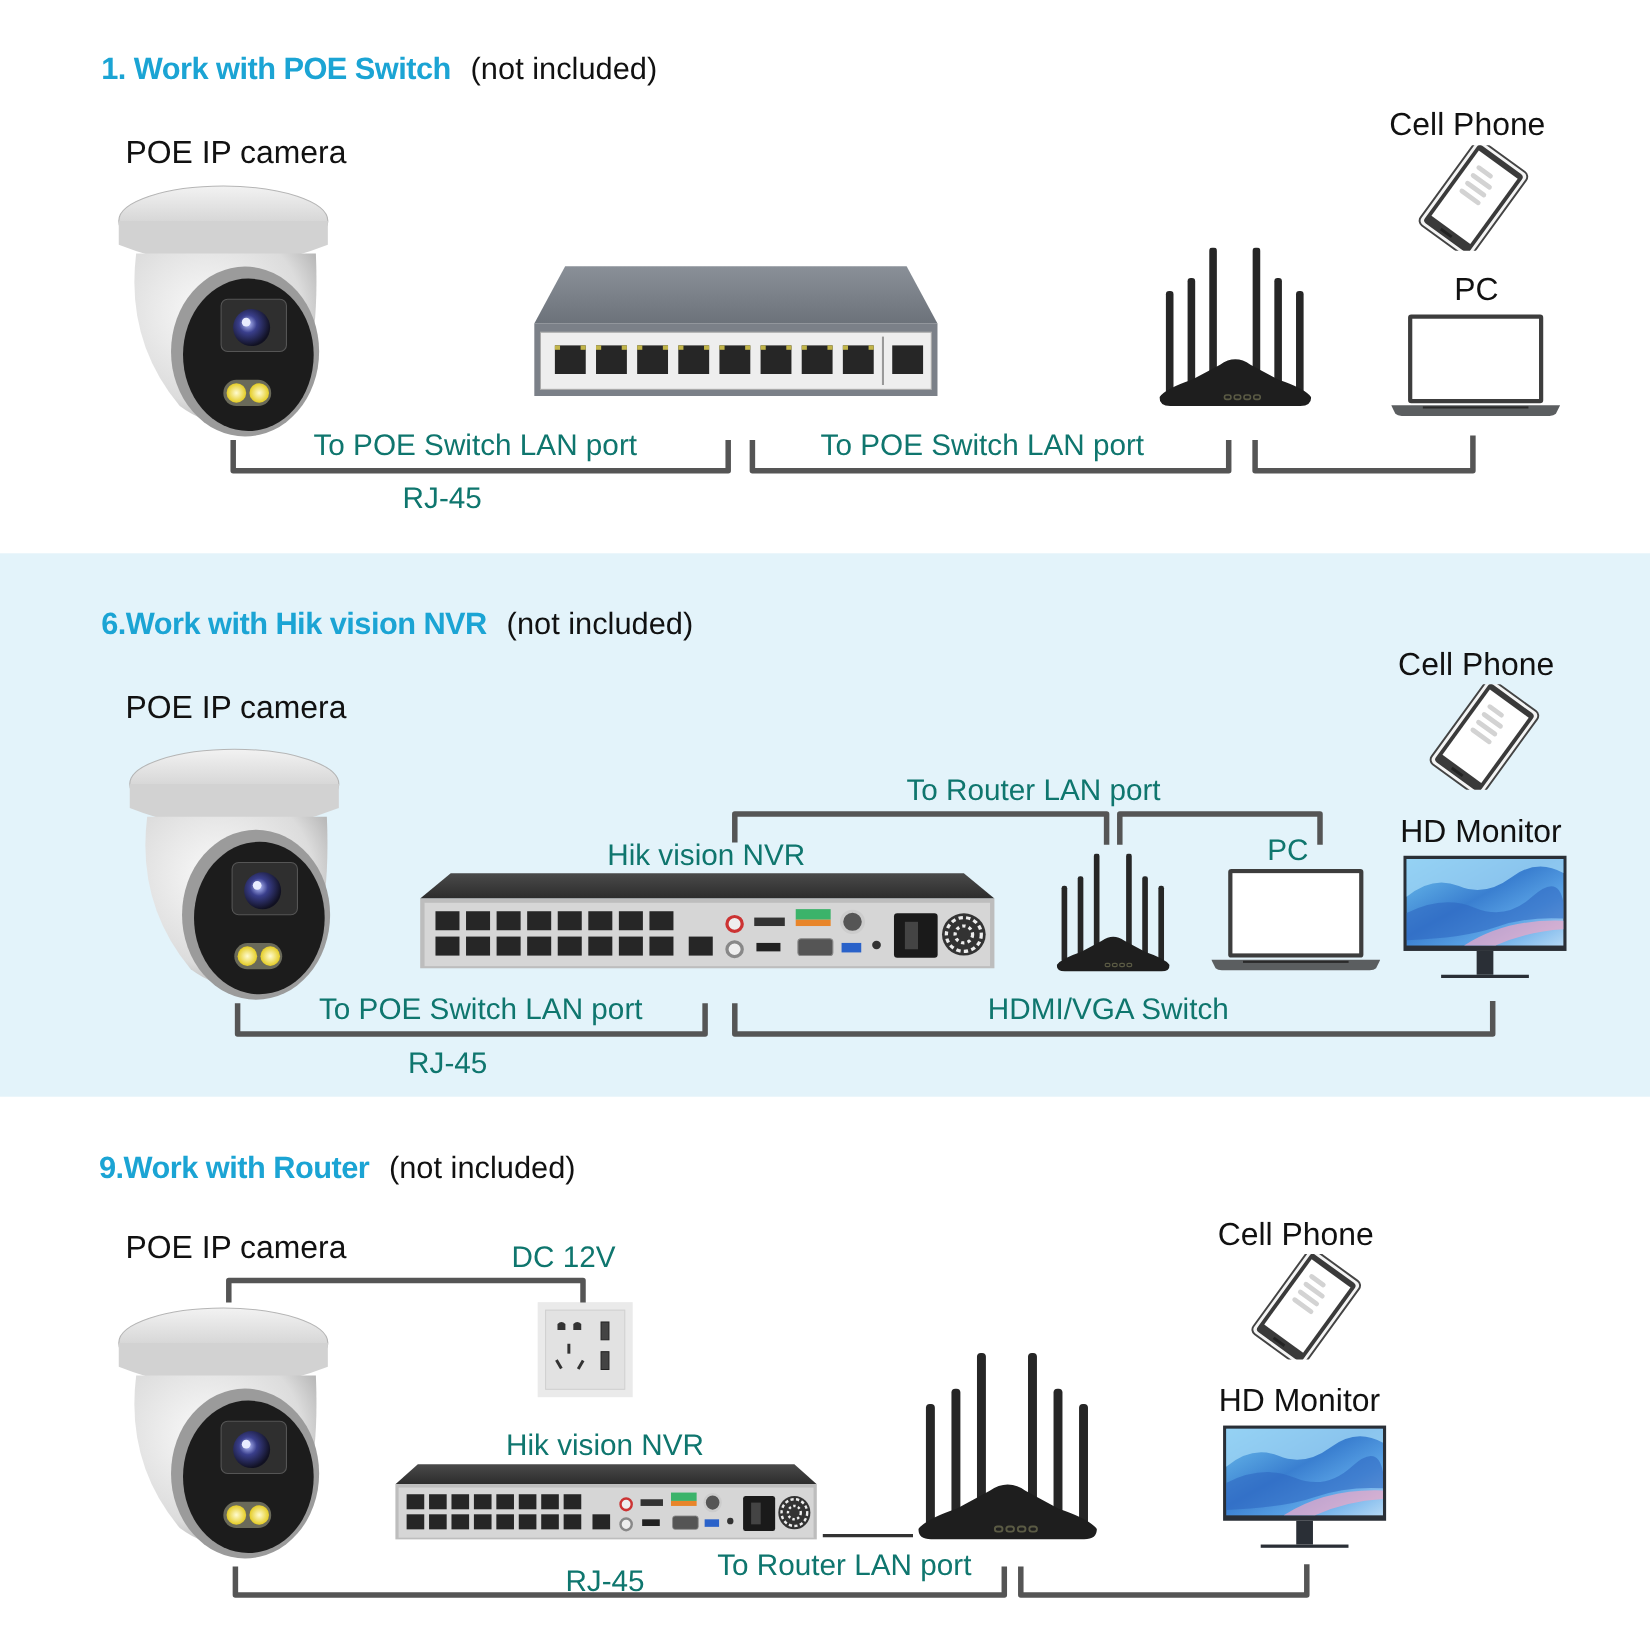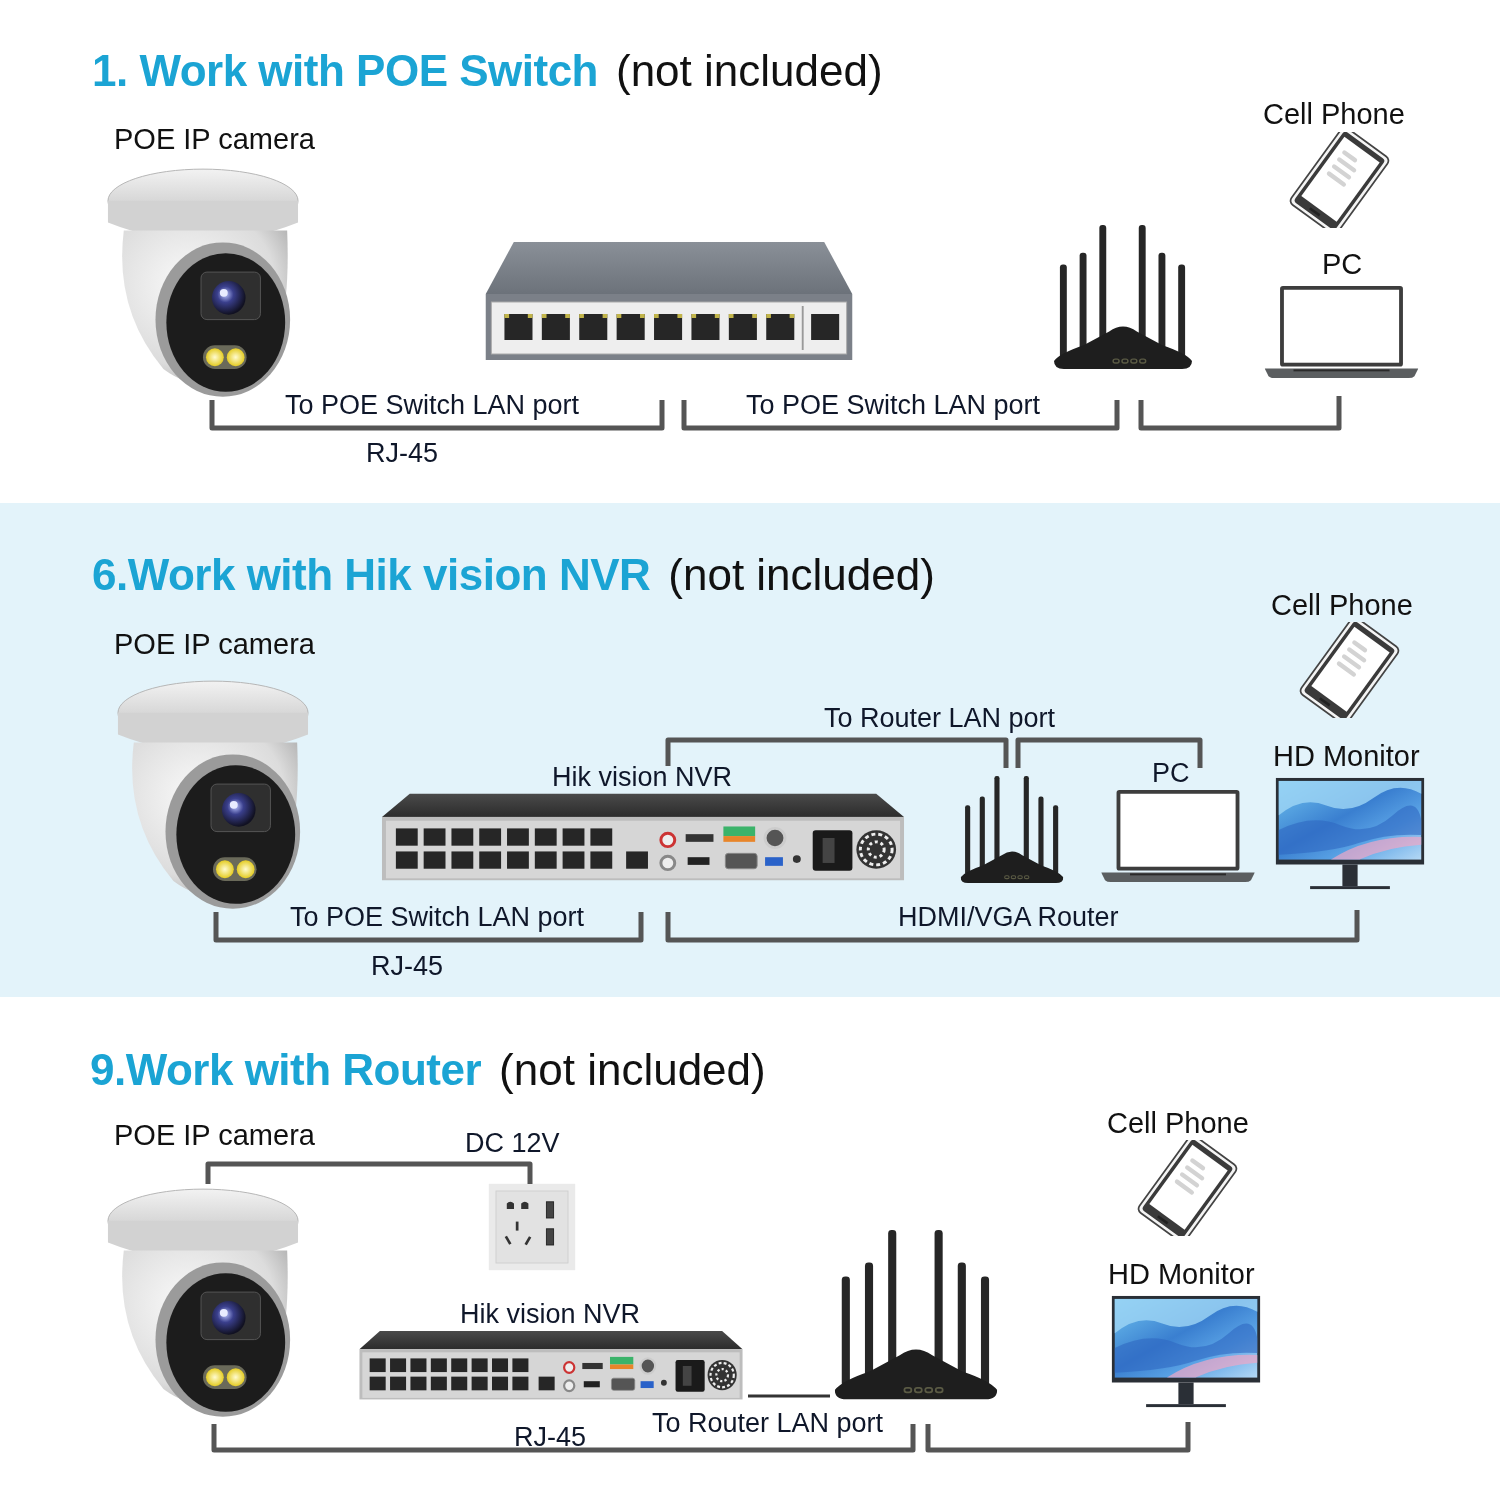--- a/index.html
+++ b/index.html
@@ -1,25 +1,25 @@
 <!DOCTYPE html>
 <html><head>
 <meta charset="utf-8">
 <style>
   html, body { margin:0; padding:0; }
   body { width:1500px; height:1500px; position:relative; background:#ffffff; overflow:hidden;
          font-family:"Liberation Sans", "DejaVu Sans", sans-serif; color:#111; }
   .band { position:absolute; left:0; width:1500px; }
   .band-blue { top:503px; height:494px; background:#e3f3fa; }
   .txt { position:absolute; white-space:nowrap; line-height:1; }
-  .title { font-size:44px;text-align:center; }
+  .title { font-size:28px;text-align:center; }
   .title .accent { color:#1ba4d4; font-weight:bold; letter-spacing:-0.5px; }
   .title .note { color:#111; margin-left:18px; }
   .lbl { font-size:29px; color:#111; }
-  .lbl-sm { font-size:27px; color:#0f172a; }
+  .lbl-sm { font-size:27px; color:#0f766e; }
   .dev { position:absolute; }
   svg { display:block; overflow:visible; }
   .wire { position:absolute; }
 </style>
 </head>
 <body>
 
 <svg width="0" height="0" style="position:absolute">
   <defs>
     <radialGradient id="gShell" cx="40%" cy="35%" r="75%">
@@ -301,21 +301,21 @@
   <svg class="wire" style="left:0;top:0;" width="1500" height="1000">
     <g fill="none" stroke="#555" stroke-width="5" stroke-linejoin="round">
       <path d="M668 766 L668 740 L1006 740 L1006 768"></path>
       <path d="M1018 768 L1018 740 L1200 740 L1200 768"></path>
       <path d="M216 912 L216 940 L641 940 L641 912"></path>
       <path d="M668 912 L668 940 L1357 940 L1357 910"></path>
     </g>
   </svg>
   <div class="txt lbl-sm" style="left:290px;top:904px;">To POE Switch LAN port</div>
   <div class="txt lbl-sm" style="left:371px;top:953px;">RJ-45</div>
-  <div class="txt lbl-sm" style="left:898px;top:904px;">HDMI/VGA Router</div>
+  <div class="txt lbl-sm" style="left:898px;top:904px;">HDMI/VGA Switch</div>
 </section>
 
 <section>
   <div class="txt title" style="left:90px;top:1048px;">
     <span class="accent">9.Work with Router</span><span class="note">(not included)</span>
   </div>
   <div class="txt lbl" style="left:114px;top:1121px;">POE IP camera</div>
   <div class="dev" style="left:104px;top:1180px;width:198px;height:240px;">
     <svg width="198" height="240">
         <use href="#sym-camera"></use>

